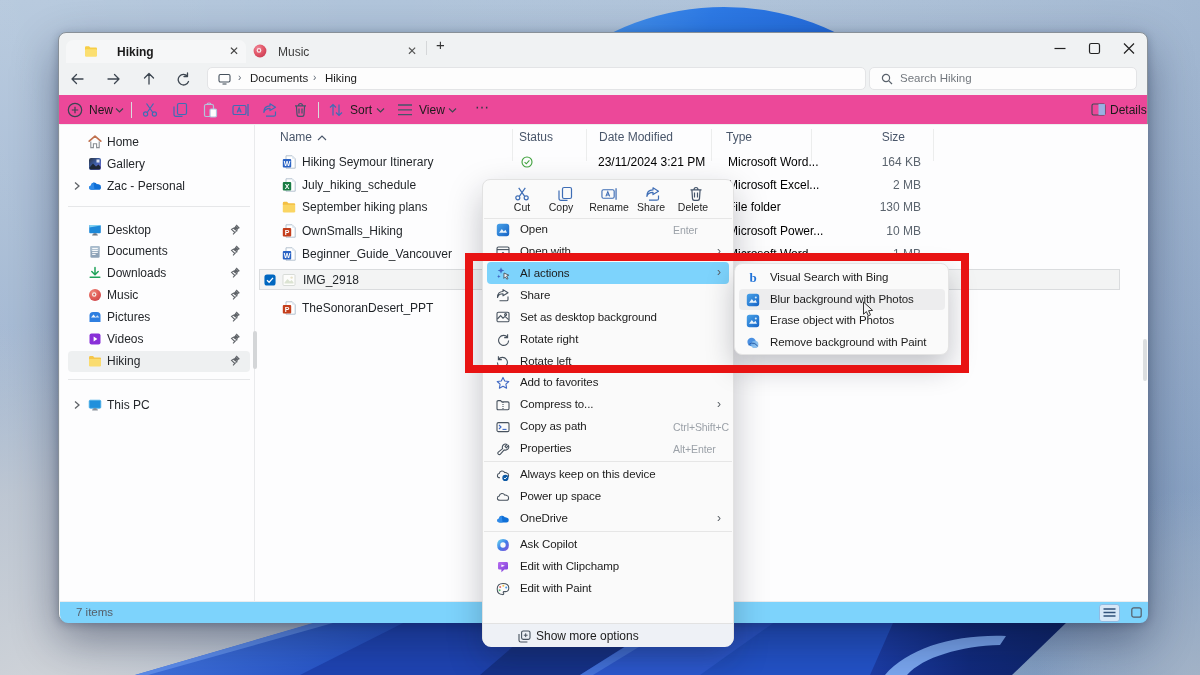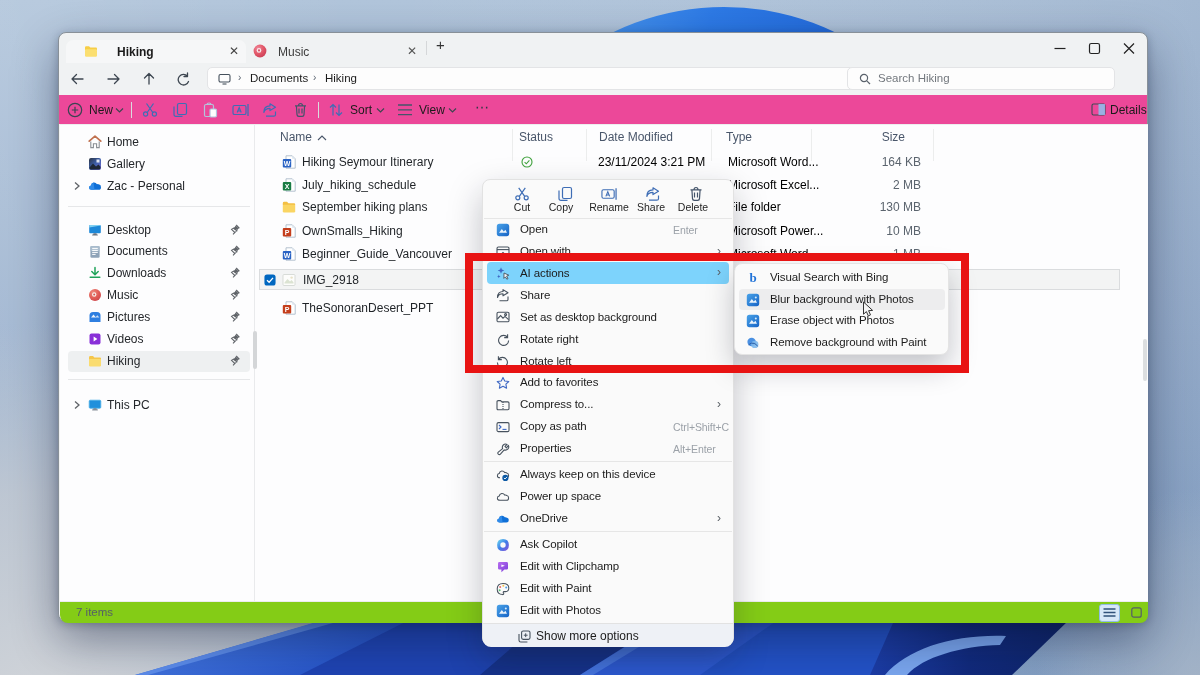--- a/index.html
+++ b/index.html
@@ -32,21 +32,21 @@
 
 #files{position:absolute;left:195px;top:0;width:893px;height:100%;font-size:12px;}
 .hdr{position:absolute;top:5px;color:#49566a;font-size:12px;}
 .hsep{position:absolute;top:4px;width:1px;height:32px;background:#eceded;}
 .fr{position:absolute;left:5px;width:865px;height:22px;color:#1f2327;}
 .fr .fic{position:absolute;left:22px;top:4px;width:14px;height:14px;}
 .fr .fn{position:absolute;left:42px;top:4px;}
 .fr .typ{position:absolute;left:468px;top:4px;color:#000000;}
 .fr .sz{position:absolute;left:590px;top:4px;width:71px;text-align:right;color:#5b646e;}
 
-#statusbar{position:absolute;left:1px;top:568px;width:1088px;height:21px;background:#84cc16;border-top:1px solid #ebecee;border-radius:0 0 8px 8px;font-size:11.5px;color:#555e68;}
+#statusbar{position:absolute;left:1px;top:568px;width:1088px;height:21px;background:#7dd3fc;border-top:1px solid #ebecee;border-radius:0 0 8px 8px;font-size:11.5px;color:#555e68;}
 
 #menu{position:absolute;left:482px;top:179px;width:252px;height:467px;background:#fafafa;border:1px solid #e2e2e2;border-radius:8px;box-shadow:0 14px 34px rgba(20,25,40,.26);box-sizing:border-box;z-index:20;}
 .mic{position:absolute;width:16px;height:16px;}
 .mlbl{position:absolute;top:21px;width:56px;text-align:center;font-size:10.5px;color:#1f1f1f;}
 .msep{position:absolute;left:1px;width:248px;height:1px;background:#e6e6e6;}
 .mr{position:absolute;left:4px;width:242px;height:21.9px;border-radius:4px;font-size:11.5px;letter-spacing:-0.1px;color:#1c1c1c;}
 .mr svg{position:absolute;left:9px;top:4px;width:14px;height:14px;}
 .mr .t{position:absolute;left:33px;top:4.5px;white-space:nowrap;}
 .mr .acc{position:absolute;left:186px;top:5.5px;font-size:10.5px;color:#9ba1a8;}
 .mr .ar{position:absolute;left:230px;top:3px;font-size:12px;color:#5a6066;}
@@ -166,21 +166,21 @@
     <div class="box" style="left:148px;width:659px;">
       <svg class="ab" style="left:10px;top:5px;" width="13" height="12" viewBox="0 0 13 12">
             <rect x="1" y="1.5" width="11" height="7.5" rx="1.4" fill="none" stroke="#45505c" stroke-width="1.1"></rect>
             <path d="M4.5 11 h4" stroke="#45505c" stroke-width="1.1"></path>
           </svg>
       <span class="ab" style="left:30px;top:4px;color:#5a6470;font-size:10px;">›</span>
       <span class="ab" style="left:42px;top:4px;font-size:11.5px;color:#1c1c1c;">Documents</span>
       <span class="ab" style="left:105px;top:4px;color:#5a6470;font-size:10px;">›</span>
       <span class="ab" style="left:117px;top:4px;font-size:11.5px;color:#1c1c1c;">Hiking</span>
     </div>
-    <div class="box" style="left:788px;width:268px;">
+    <div class="box" style="left:810px;width:268px;">
       <svg class="ab" style="left:11px;top:5.5px;" width="12" height="12" viewBox="0 0 12 12">
             <circle cx="5" cy="5" r="3.6" fill="none" stroke="#5a626c" stroke-width="1.2"></circle>
             <path d="M7.8 7.8 L11 11" stroke="#5a626c" stroke-width="1.2"></path>
           </svg>
       <span class="ab" style="left:30px;top:4.5px;font-size:11.5px;color:#73787e;">Search Hiking</span>
     </div>
   </div>
 
   <div id="tools">
     <svg class="ab" style="left:8px;top:7px;" width="16" height="16" viewBox="0 0 16 16">
@@ -718,28 +718,20 @@
   <div class="mr" style="top:397.6px;">
     <svg viewBox="0 0 14 14">
           <path d="M7 1.4 Q12.8 1.4 12.8 6 Q12.8 9.6 9.6 9.6 L8 9.6 Q7.2 9.6 7.2 10.4 Q7.2 10.9 7.6 11.2 Q8 11.6 7.6 12.2 Q7.3 12.6 6.6 12.6 Q1.2 12.3 1.2 7 Q1.2 1.4 7 1.4 Z" fill="none" stroke="#47525e" stroke-width="1.05"></path>
           <circle cx="4.2" cy="5" r="1" fill="#e86a6a"></circle>
           <circle cx="7.3" cy="3.8" r="1" fill="#f2c14d"></circle>
           <circle cx="10.2" cy="5.4" r="1" fill="#4d9de8"></circle>
           <circle cx="3.6" cy="8.2" r="1" fill="#58bd76"></circle>
         </svg>
     <span class="t">Edit with Paint</span>
   </div>
-  <div class="mr" style="top:419.5px;">
-    <svg viewBox="0 0 14 14">
-          <rect x="0.8" y="0.8" width="12.4" height="12.4" rx="2.6" fill="url(#ph1)"></rect>
-          <path d="M3 9.8 L5.8 6 L7.8 8.4 L9.4 6.8 L11 9.8 Z" fill="#eaf3fc"></path>
-          <circle cx="9.8" cy="4.6" r="1" fill="#d8ecfa"></circle>
-        </svg>
-    <span class="t">Edit with Photos</span>
-  </div>
   <div id="showmore">
     <svg class="ab" style="left:35px;top:6px;" width="13" height="13" viewBox="0 0 13 13">
           <g fill="none" stroke="#47525e" stroke-width="1.1">
             <rect x="3.6" y="1" width="8.4" height="8.4" rx="1.6"></rect>
             <path d="M9.4 12 H2.8 Q1 12 1 10.2 V4"></path>
             <path d="M5.8 5.2 H9.6 M7.7 3.3 V7.1" stroke-width="1"></path>
           </g>
         </svg>
     <span class="ab" style="left:53px;top:5px;font-size:12px;color:#1c1c1c;">Show more options</span>
   </div>

